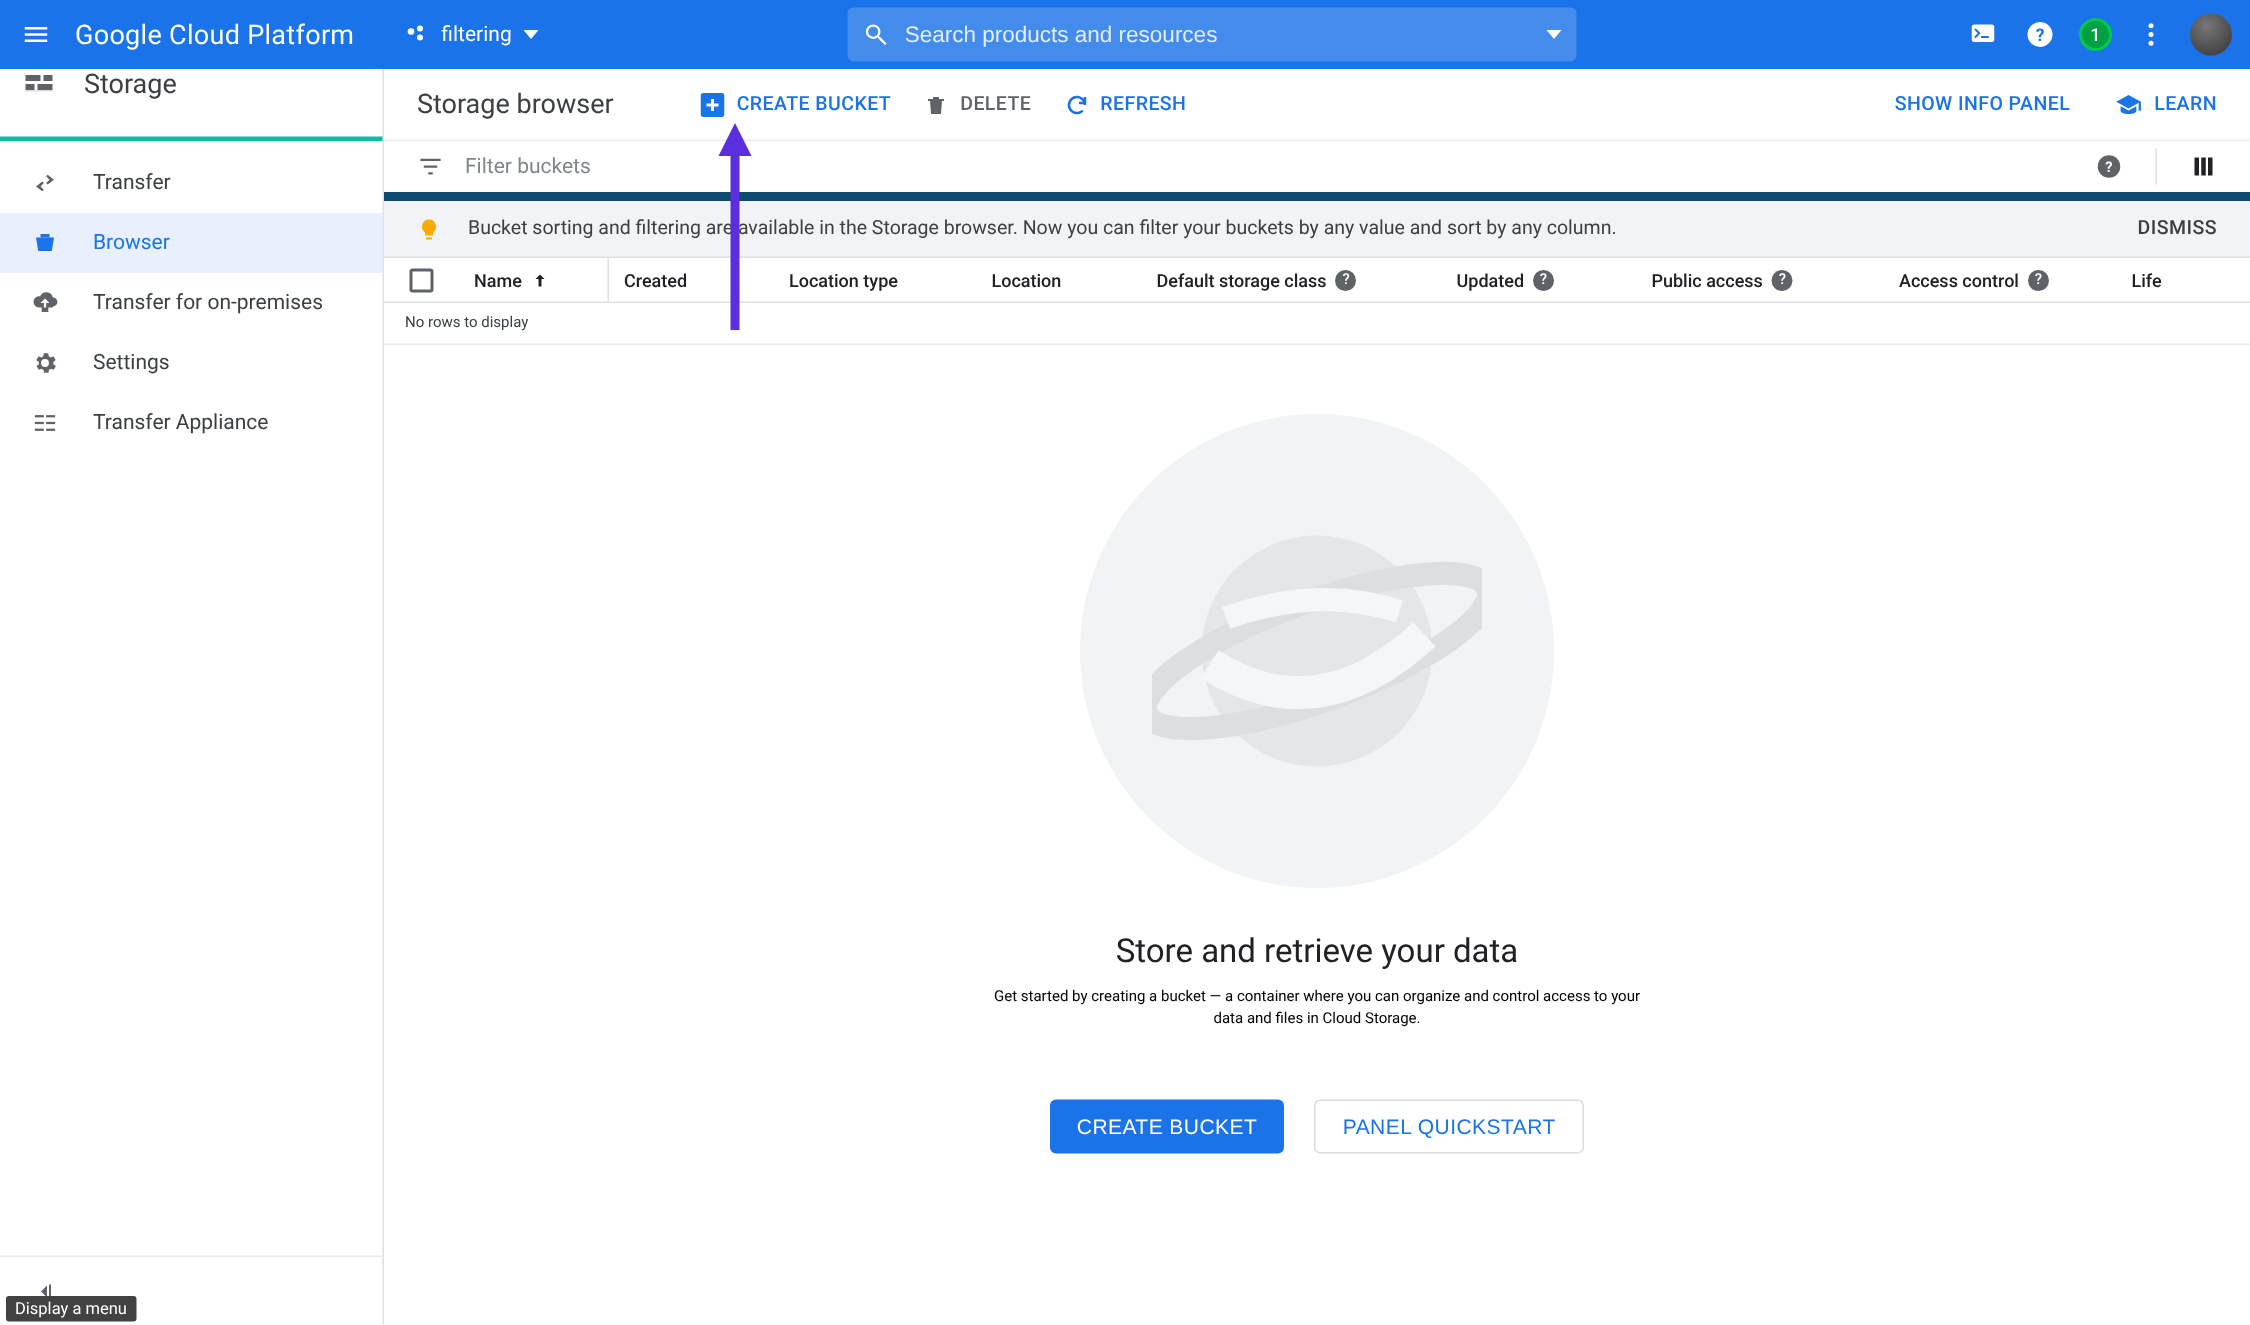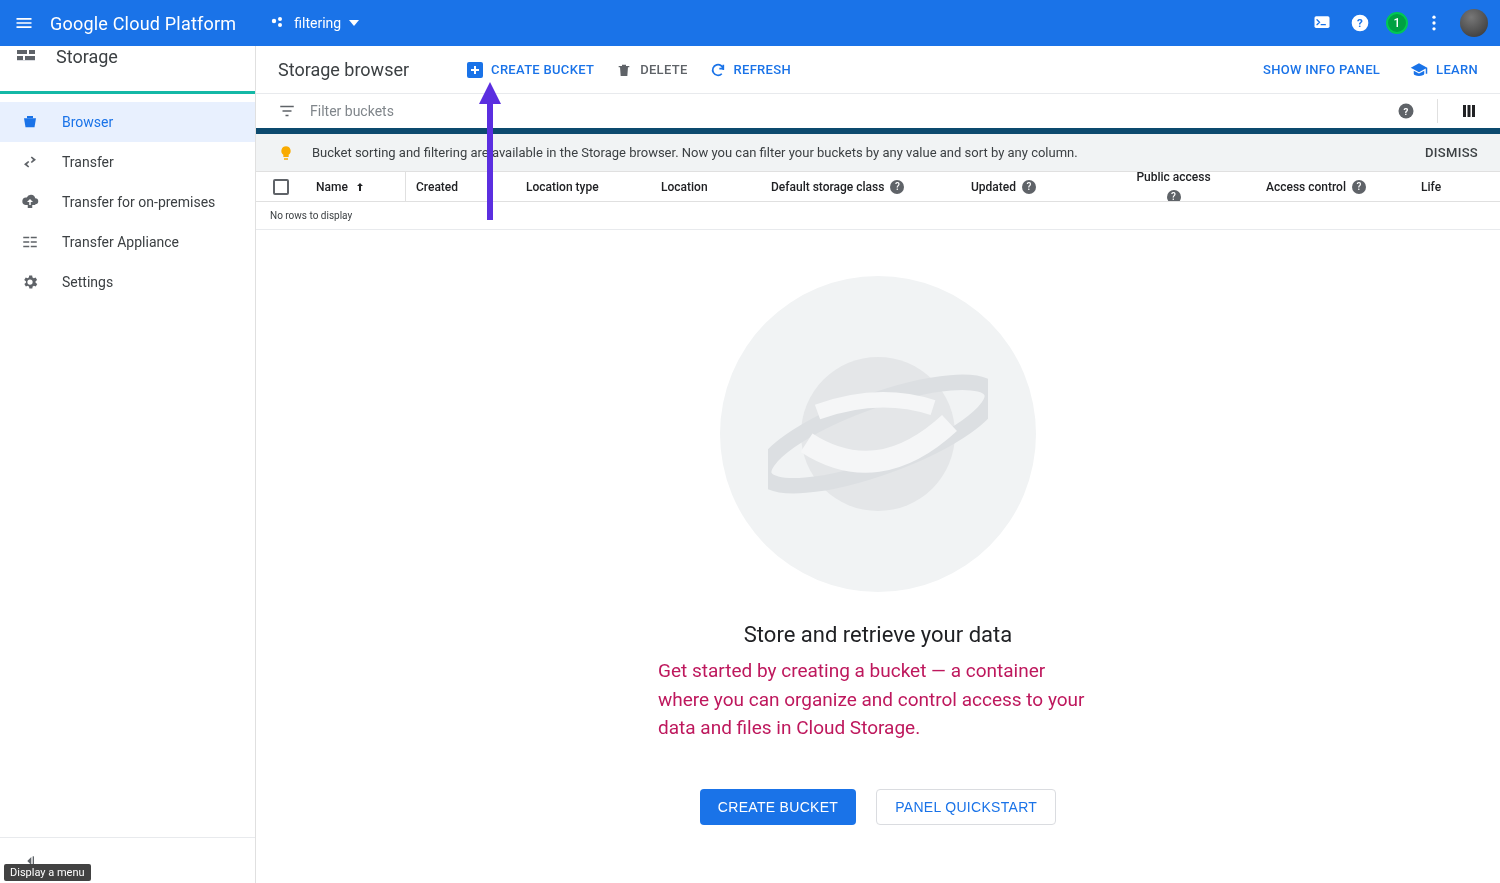--- a/index.html
+++ b/index.html
@@ -58,31 +58,31 @@
   .table-header { height:30px; display:flex; align-items:center; border-bottom:1px solid #e0e0e0; font-size:12px; font-weight:500; color:#202124; overflow:hidden; }
   .th { display:flex; align-items:center; gap:6px; padding:0 10px; white-space:nowrap; }
   .th .help { width:14px; height:14px; background:#5f6368; border-radius:50%; color:#fff; font-size:10px; display:flex; align-items:center; justify-content:center; }
   .th-check { width:50px; justify-content:center; }
   .th-name { width:100px; border-right:1px solid #e0e0e0; height:100%;}
   .th-created { width:110px; }
   .th-loctype { width:135px; }
   .th-loc { width:110px; }
   .th-storageclass { width:200px; }
   .th-updated { width:130px; }
-  .th-public { width:165px;flex-direction:column; }
+  .th-public { width:165px; }
   .th-access { width:155px; }
   .th-life { width:40px; }
   .checkbox { width:16px; height:16px; border:2px solid #5f6368; border-radius:2px; }
 
   .empty-row { padding:8px 14px; font-size:10px; color:#3c4043; border-bottom:1px solid #e8eaed; }
 
   .empty-state { flex:1; display:flex; flex-direction:column; align-items:center; justify-content:flex-start; padding-top:46px; }
   .planet { width:316px; height:316px; border-radius:50%; background:#f1f3f4; display:flex; align-items:center; justify-content:center; }
   .empty-title { font-size:22px; color:#202124; margin-top:30px; }
-  .empty-desc { font-size:19px; color:#be185d; margin-top:10px; max-width:440px; line-height:1.5;}
+  .empty-desc { font-size:10px; color:#000000; margin-top:10px; text-align:center; max-width:440px; line-height:1.5;}
   .empty-actions { margin-top:46px; display:flex; gap:20px; }
   .btn-primary { background:#1a73e8; color:#fff; border:none; height:36px; padding:0 18px; border-radius:4px; font-size:14px; font-weight:500; letter-spacing:.3px; cursor:pointer; }
   .btn-outline { background:#fff; color:#1a73e8; border:1px solid #dadce0; height:36px; padding:0 18px; border-radius:4px; font-size:14px; font-weight:500; letter-spacing:.3px; cursor:pointer; }
 
   
   .annotation-arrow { position:absolute; left:475px; top:82px; width:30px; height:140px; pointer-events:none; }
 
   svg { display:block; }
 </style>
 </head>
@@ -106,20 +106,35 @@
         </svg>
     </span>
     <span class="project-name">filtering</span>
     <span>
       <svg width="10" height="6" viewBox="0 0 10 6" fill="white">
           <path d="M0 0l5 6 5-6z"></path>
         </svg>
     </span>
   </div>
 
+  <div class="search-wrap">
+    <div class="search-box">
+      <span>
+        <svg width="18" height="18" viewBox="0 0 24 24" fill="white">
+            <path d="M15.5 14h-.79l-.28-.27A6.471 6.471 0 0016 9.5 6.5 6.5 0 109.5 16a6.47 6.47 0 004.23-1.57l.27.28v.79L20 21.5 21.5 20 15.5 14zM9.5 14A4.5 4.5 0 1114 9.5 4.5 4.5 0 019.5 14z"></path>
+          </svg>
+      </span>
+      <input type="text" placeholder="Search products and resources" style="">
+      <span class="search-dropdown">
+        <svg width="10" height="6" viewBox="0 0 10 6" fill="white">
+            <path d="M0 0l5 6 5-6z"></path>
+          </svg>
+      </span>
+    </div>
+  </div>
 
   <div class="topbar-right">
     <div class="icon-btn">
       <svg width="20" height="20" viewBox="0 0 24 24" fill="white">
           <rect x="3" y="4" width="18" height="14" rx="2" fill="white"></rect>
           <path d="M6 8l3 3-3 3M11 14h5" stroke="#1a73e8" stroke-width="1.6" fill="none" stroke-linecap="round"></path>
         </svg>
     </div>
     <div class="icon-btn">
       <svg width="20" height="20" viewBox="0 0 24 24" fill="white">
@@ -150,65 +165,65 @@
             <rect x="3" y="4" width="10" height="4"></rect>
             <rect x="15" y="4" width="6" height="4"></rect>
             <rect x="3" y="10" width="6" height="4"></rect>
             <rect x="11" y="10" width="10" height="4"></rect>
             <rect x="3" y="14" width="18" height="1" fill="#dadce0"></rect>
           </svg>
       </span>
       <span class="sidebar-title">Storage</span>
     </div>
     <div class="sidebar-nav">
+      <div class="nav-item">
+        <span class="nav-icon">
+          <svg width="18" height="18" viewBox="0 0 24 24" fill="currentColor">
+              <path d="M4 9h12l-3-3 1.4-1.4L20 9l-5.6 4.4L13 12l3-3H4zM20 15H8l3 3-1.4 1.4L4 15l5.6-4.4L11 12l-3 3h12z"></path>
+            </svg>
+        </span>
+        <span>Transfer</span>
+      </div>
       <div class="nav-item active">
         <span class="nav-icon">
           <svg width="18" height="18" viewBox="0 0 24 24" fill="currentColor">
               <path d="M4 7h16l-2 12H6z"></path>
               <path d="M8 4h8v3H8z"></path>
             </svg>
         </span>
         <span>Browser</span>
       </div>
       <div class="nav-item">
         <span class="nav-icon">
           <svg width="18" height="18" viewBox="0 0 24 24" fill="currentColor">
-              <path d="M4 9h12l-3-3 1.4-1.4L20 9l-5.6 4.4L13 12l3-3H4zM20 15H8l3 3-1.4 1.4L4 15l5.6-4.4L11 12l-3 3h12z"></path>
-            </svg>
-        </span>
-        <span>Transfer</span>
+              <path d="M19 15a4 4 0 000-8 6 6 0 00-11.3-1A5 5 0 006 16h3v4h6v-4h4zM12 8l4 4h-3v4h-2v-4H8z"></path>
+            </svg>
+        </span>
+        <span>Transfer for on-premises</span>
       </div>
       <div class="nav-item">
         <span class="nav-icon">
           <svg width="18" height="18" viewBox="0 0 24 24" fill="currentColor">
-              <path d="M19 15a4 4 0 000-8 6 6 0 00-11.3-1A5 5 0 006 16h3v4h6v-4h4zM12 8l4 4h-3v4h-2v-4H8z"></path>
-            </svg>
-        </span>
-        <span>Transfer for on-premises</span>
+              <path d="M19.4 13a7.8 7.8 0 000-2l2.1-1.6-2-3.4-2.5 1a7.6 7.6 0 00-1.7-1l-.4-2.6h-4l-.4 2.6a7.6 7.6 0 00-1.7 1l-2.5-1-2 3.4L6.6 11a7.8 7.8 0 000 2l-2.1 1.6 2 3.4 2.5-1a7.6 7.6 0 001.7 1l.4 2.6h4l.4-2.6a7.6 7.6 0 001.7-1l2.5 1 2-3.4zM12 15.5A3.5 3.5 0 1115.5 12 3.5 3.5 0 0112 15.5z"></path>
+            </svg>
+        </span>
+        <span>Settings</span>
       </div>
       <div class="nav-item">
         <span class="nav-icon">
           <svg width="18" height="18" viewBox="0 0 24 24" fill="currentColor">
               <rect x="3" y="5" width="8" height="2"></rect>
               <rect x="13" y="5" width="8" height="2"></rect>
               <rect x="3" y="11" width="8" height="2"></rect>
               <rect x="13" y="11" width="8" height="2"></rect>
               <rect x="3" y="17" width="8" height="2"></rect>
               <rect x="13" y="17" width="8" height="2"></rect>
             </svg>
         </span>
         <span>Transfer Appliance</span>
-      </div>
-      <div class="nav-item">
-        <span class="nav-icon">
-          <svg width="18" height="18" viewBox="0 0 24 24" fill="currentColor">
-              <path d="M19.4 13a7.8 7.8 0 000-2l2.1-1.6-2-3.4-2.5 1a7.6 7.6 0 00-1.7-1l-.4-2.6h-4l-.4 2.6a7.6 7.6 0 00-1.7 1l-2.5-1-2 3.4L6.6 11a7.8 7.8 0 000 2l-2.1 1.6 2 3.4 2.5-1a7.6 7.6 0 001.7 1l.4 2.6h4l.4-2.6a7.6 7.6 0 001.7-1l2.5 1 2-3.4zM12 15.5A3.5 3.5 0 1115.5 12 3.5 3.5 0 0112 15.5z"></path>
-            </svg>
-        </span>
-        <span>Settings</span>
       </div>
     </div>
     <div class="sidebar-footer">
       <span class="collapse-icon">
         <svg width="16" height="16" viewBox="0 0 24 24" fill="#5f6368">
             <path d="M14 6l-6 6 6 6z"></path>
             <rect x="16" y="5" width="2" height="14"></rect>
           </svg>
       </span>
       <div class="tooltip-bubble">Display a menu</div>

